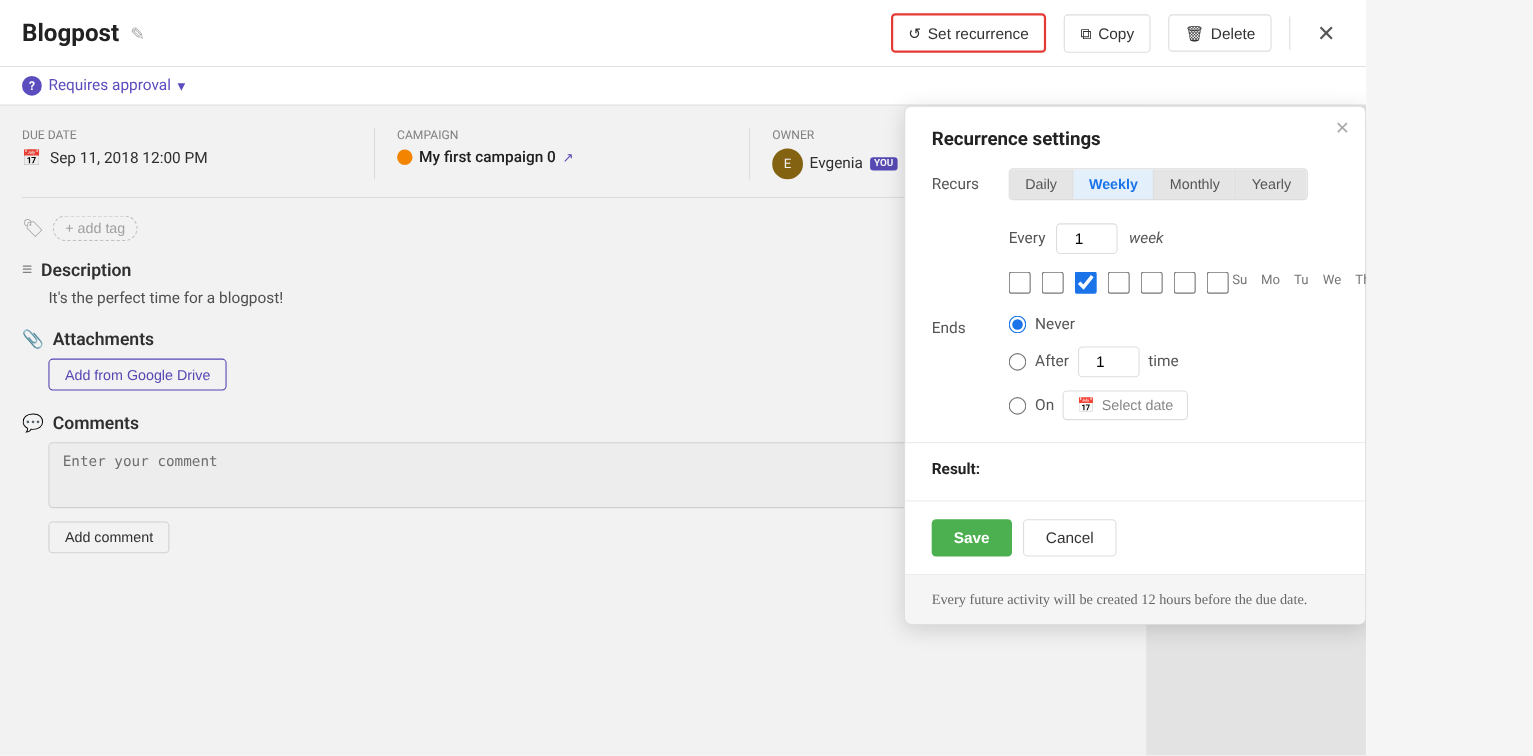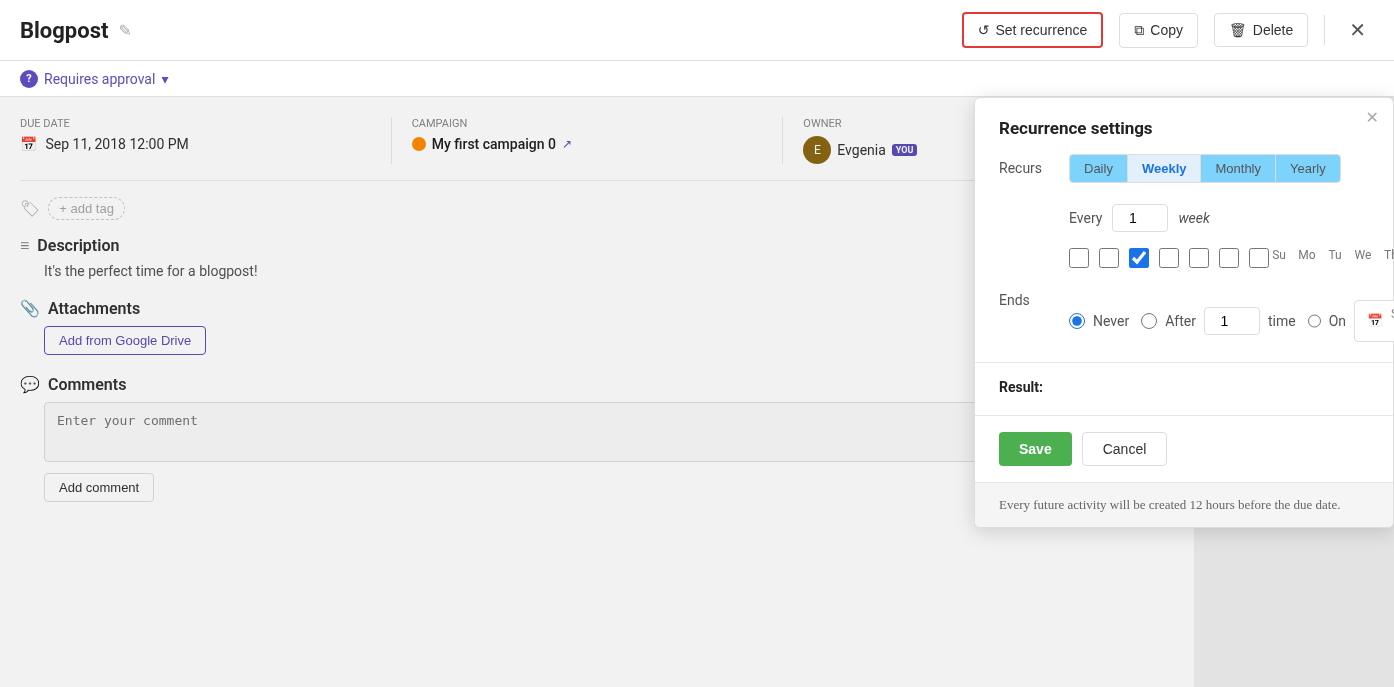--- a/index.html
+++ b/index.html
@@ -1,18 +1,18 @@
 <!DOCTYPE html>
 <html><head>
   <meta charset="utf-8">
   <style>
     * { box-sizing: border-box; margin: 0; padding: 0; }
     body { font-family: -apple-system, BlinkMacSystemFont, 'Segoe UI', Roboto, sans-serif; background: #f5f5f5; font-size: 14px; color: #333; }
 
-    .main-container { display: flex; flex-direction: column; width: 1394px; min-height: 687px; background: #fff; position: relative; overflow: hidden; }
+    .main-container { display: flex; flex-direction: column; width: 1242px; min-height: 687px; background: #fff; position: relative; overflow: hidden; }
 
     
     .header { display: flex; align-items: center; justify-content: space-between; padding: 12px 20px; border-bottom: 1px solid #e0e0e0; background: #fff; }
     .header-left { display: flex; align-items: center; gap: 10px; }
     .page-title { font-size: 22px; font-weight: 700; color: #222; }
     .edit-icon { color: #aaa; cursor: pointer; font-size: 16px; }
     .header-right { display: flex; align-items: center; gap: 16px; }
     .btn-recurrence { display: flex; align-items: center; gap: 6px; padding: 8px 14px; background: #fff; border: 2px solid #e53935; color: #333; border-radius: 4px; cursor: pointer; font-size: 14px; font-weight: 500; }
     .btn-copy { display: flex; align-items: center; gap: 6px; padding: 8px 14px; background: #fff; border: 1px solid #ddd; color: #333; border-radius: 4px; cursor: pointer; font-size: 14px; }
     .btn-delete { display: flex; align-items: center; gap: 6px; padding: 8px 14px; background: #fff; border: 1px solid #ddd; color: #333; border-radius: 4px; cursor: pointer; font-size: 14px; }
@@ -81,41 +81,41 @@
     }
 
     .popover-section { padding: 20px 24px; border-bottom: 1px solid #e8e8e8; }
     .popover-title { font-size: 17px; font-weight: 700; color: #222; margin-bottom: 16px; }
     .close-popover { position: absolute; top: 10px; right: 14px; background: none; border: none; font-size: 16px; cursor: pointer; color: #aaa; }
 
     
     .recurs-row { display: flex; align-items: center; margin-bottom: 16px; }
     .recurs-label { font-size: 14px; color: #555; width: 70px; flex-shrink: 0; }
     .recurs-tabs { display: flex; border: 1px solid #ddd; border-radius: 4px; overflow: hidden; }
-    .recurs-tab { padding: 6px 14px; font-size: 13px; background: #7dd3fc; border: none; cursor: pointer; color: #555; border-right: 1px solid #ddd; }
+    .recurs-tab { padding: 6px 14px; font-size: 13px; background: #e5e5e5; border: none; cursor: pointer; color: #555; border-right: 1px solid #ddd; }
     .recurs-tab:last-child { border-right: none; }
     .recurs-tab.active { background: #e3f0fb; color: #1a73e8; font-weight: 600; }
 
     
     .every-row { display: flex; align-items: center; gap: 10px; margin-bottom: 16px; padding-left: 70px; margin-top: 21px; }
     .every-label { font-size: 14px; color: #555; }
     .every-input { width: 56px; padding: 5px 8px; border: 1px solid #ddd; border-radius: 4px; font-size: 14px; text-align: center; }
     .week-label { font-size: 14px; color: #555; font-style: italic; }
 
     
     .days-row { display: flex; align-items: flex-start; padding-left: 70px; margin-bottom: 16px; }
     .days-boxes { display: flex; gap: 10px; margin-bottom: 4px; }
     .day-check { width: 20px; height: 20px; cursor: pointer; accent-color: #1a73e8; }
     .days-labels { display: flex; gap: 8px; }
     .day-label { width: 20px; text-align: center; font-size: 12px; color: #777; }
 
     
     .ends-row { display: flex; align-items: flex-start; }
     .ends-label { font-size: 14px; color: #555; width: 70px; flex-shrink: 0; padding-top: 4px; }
-    .ends-options { display: flex; flex-direction: row; gap: 12px; margin-top: 12px; }
+    .ends-options { display: flex; flex-direction: column; gap: 12px; }
     .ends-option { display: flex; align-items: center; gap: 8px; }
     .radio-btn { width: 16px; height: 16px; cursor: pointer; accent-color: #1a73e8; }
     .ends-option-label { font-size: 14px; color: #555; }
     .after-input { width: 56px; padding: 5px 8px; border: 1px solid #ddd; border-radius: 4px; font-size: 14px; text-align: center; }
     .time-label { font-size: 14px; color: #555; }
     .select-date-btn { display: flex; align-items: center; gap: 6px; padding: 5px 12px; border: 1px solid #ddd; border-radius: 4px; background: #fff; color: #888; font-size: 13px; cursor: pointer; }
 
     
     .result-section { padding: 16px 24px; background: #fff; border-bottom: 1px solid #e8e8e8; }
     .result-label { font-size: 14px; font-weight: 700; color: #222; margin-bottom: 4px; }

